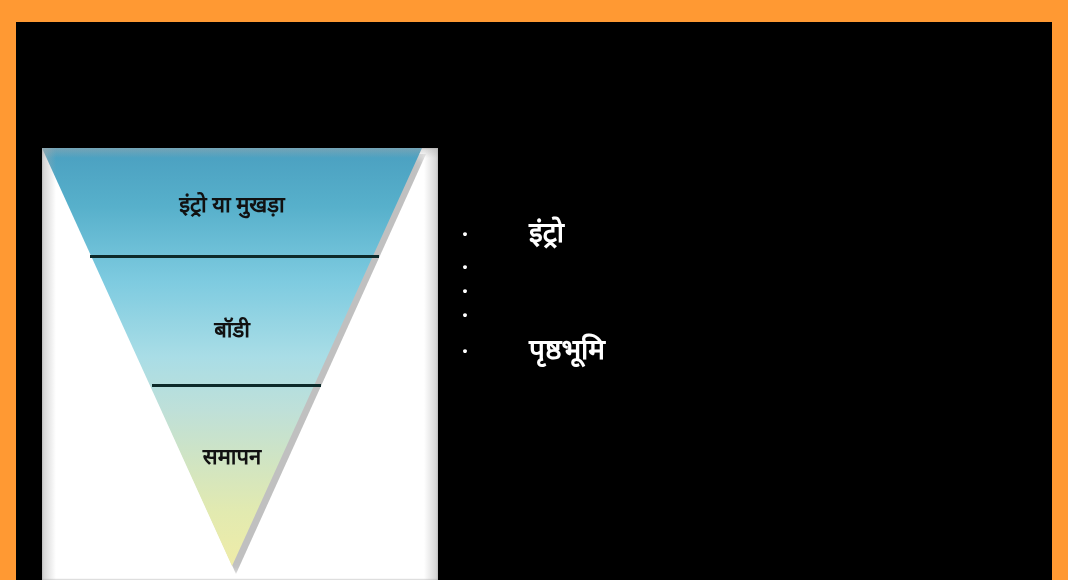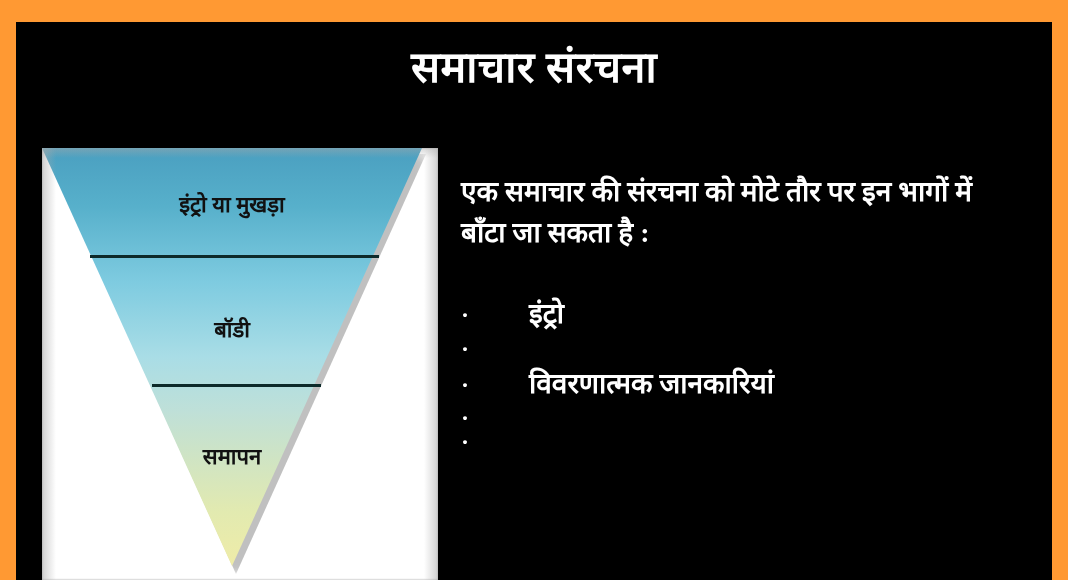--- a/index.html
+++ b/index.html
@@ -150,54 +150,52 @@
   }
   .bullet-text { display: inline-block; }
 </style>
 </head>
 <body>
 
 <div id="slide">
 
   <div id="stage">
 
-    <div id="slide-title">समाचार संरचना</div>
 
     <div id="pyramid-card">
       <div id="pyramid-wrap">
         <div class="tri-shadow"></div>
         <div class="tri-body"></div>
 
         <div class="tri-divider" id="divider-1"></div>
         <div class="tri-divider" id="divider-2"></div>
 
         <div class="tri-label" id="label-intro">इंट्रो या मुखड़ा</div>
         <div class="tri-label" id="label-body">बॉडी</div>
         <div class="tri-label" id="label-closing">समापन</div>
       </div>
     </div>
 
     <div id="text-col">
-      <div id="intro-paragraph">एक समाचार की संरचना को मोटे तौर पर इन भागों में बाँटा जा सकता है :</div>
 
       <ul id="bullet-list">
         <li>
           <span class="bullet-dot">·</span>
           <span class="bullet-text">इंट्रो</span>
         </li>
         <li>
           <span class="bullet-dot">·</span>
         </li>
         <li>
           <span class="bullet-dot">·</span>
-          <span class="bullet-text">विवरणात्मक जानकारियां</span>
-        </li>
-        <li>
-          <span class="bullet-dot">·</span>
-        </li>
-        <li>
-          <span class="bullet-dot">·</span>
+        </li>
+        <li>
+          <span class="bullet-dot">·</span>
+        </li>
+        <li>
+          <span class="bullet-dot">·</span>
+          <span class="bullet-text">पृष्ठभूमि</span>
         </li>
       </ul>
     </div>
 
   </div>
 </div>
 
 </body></html>

